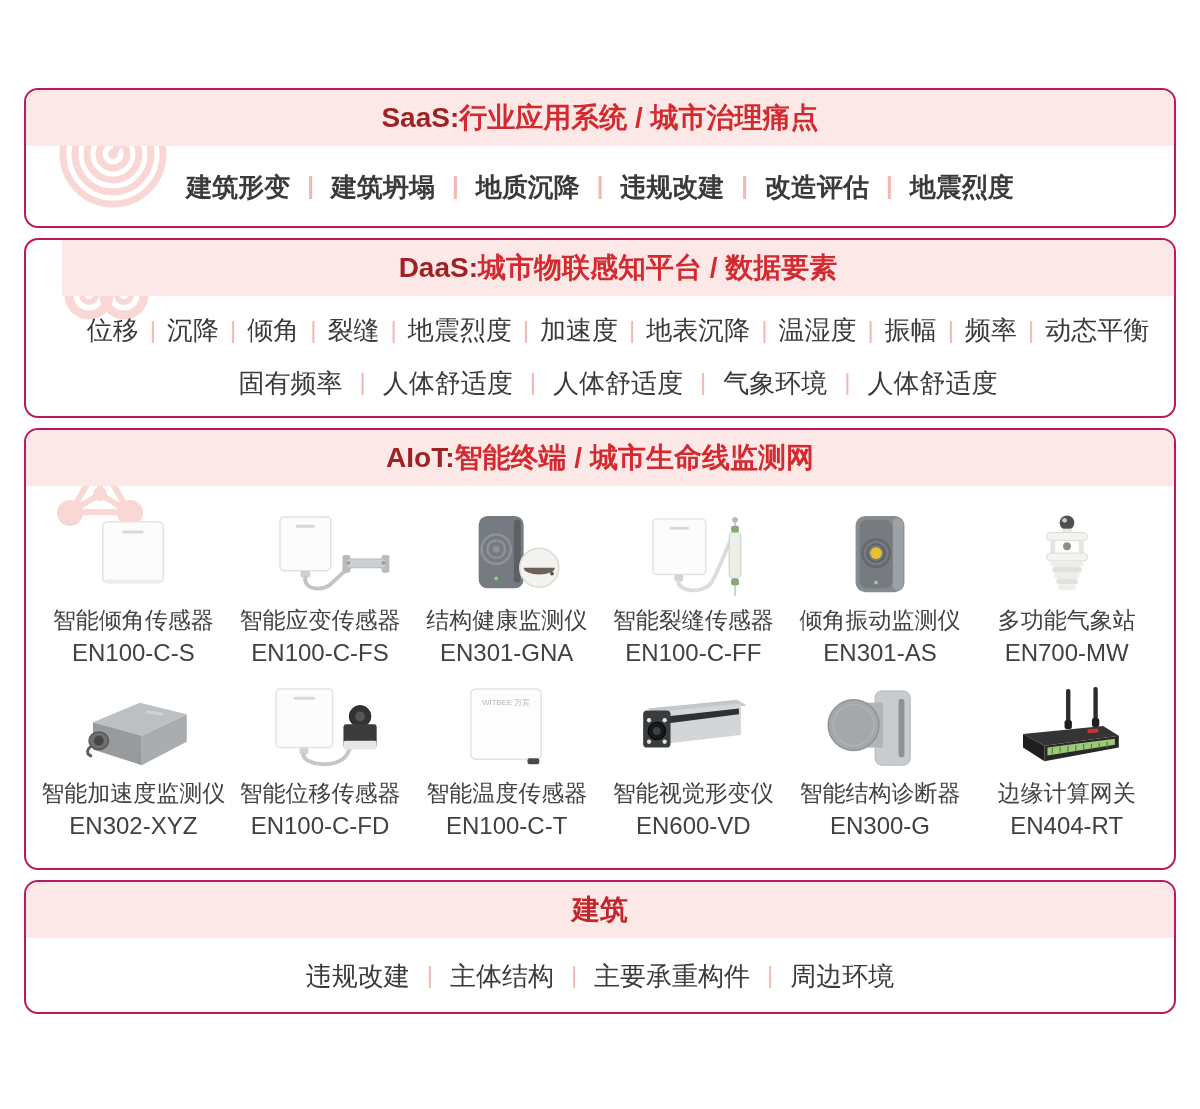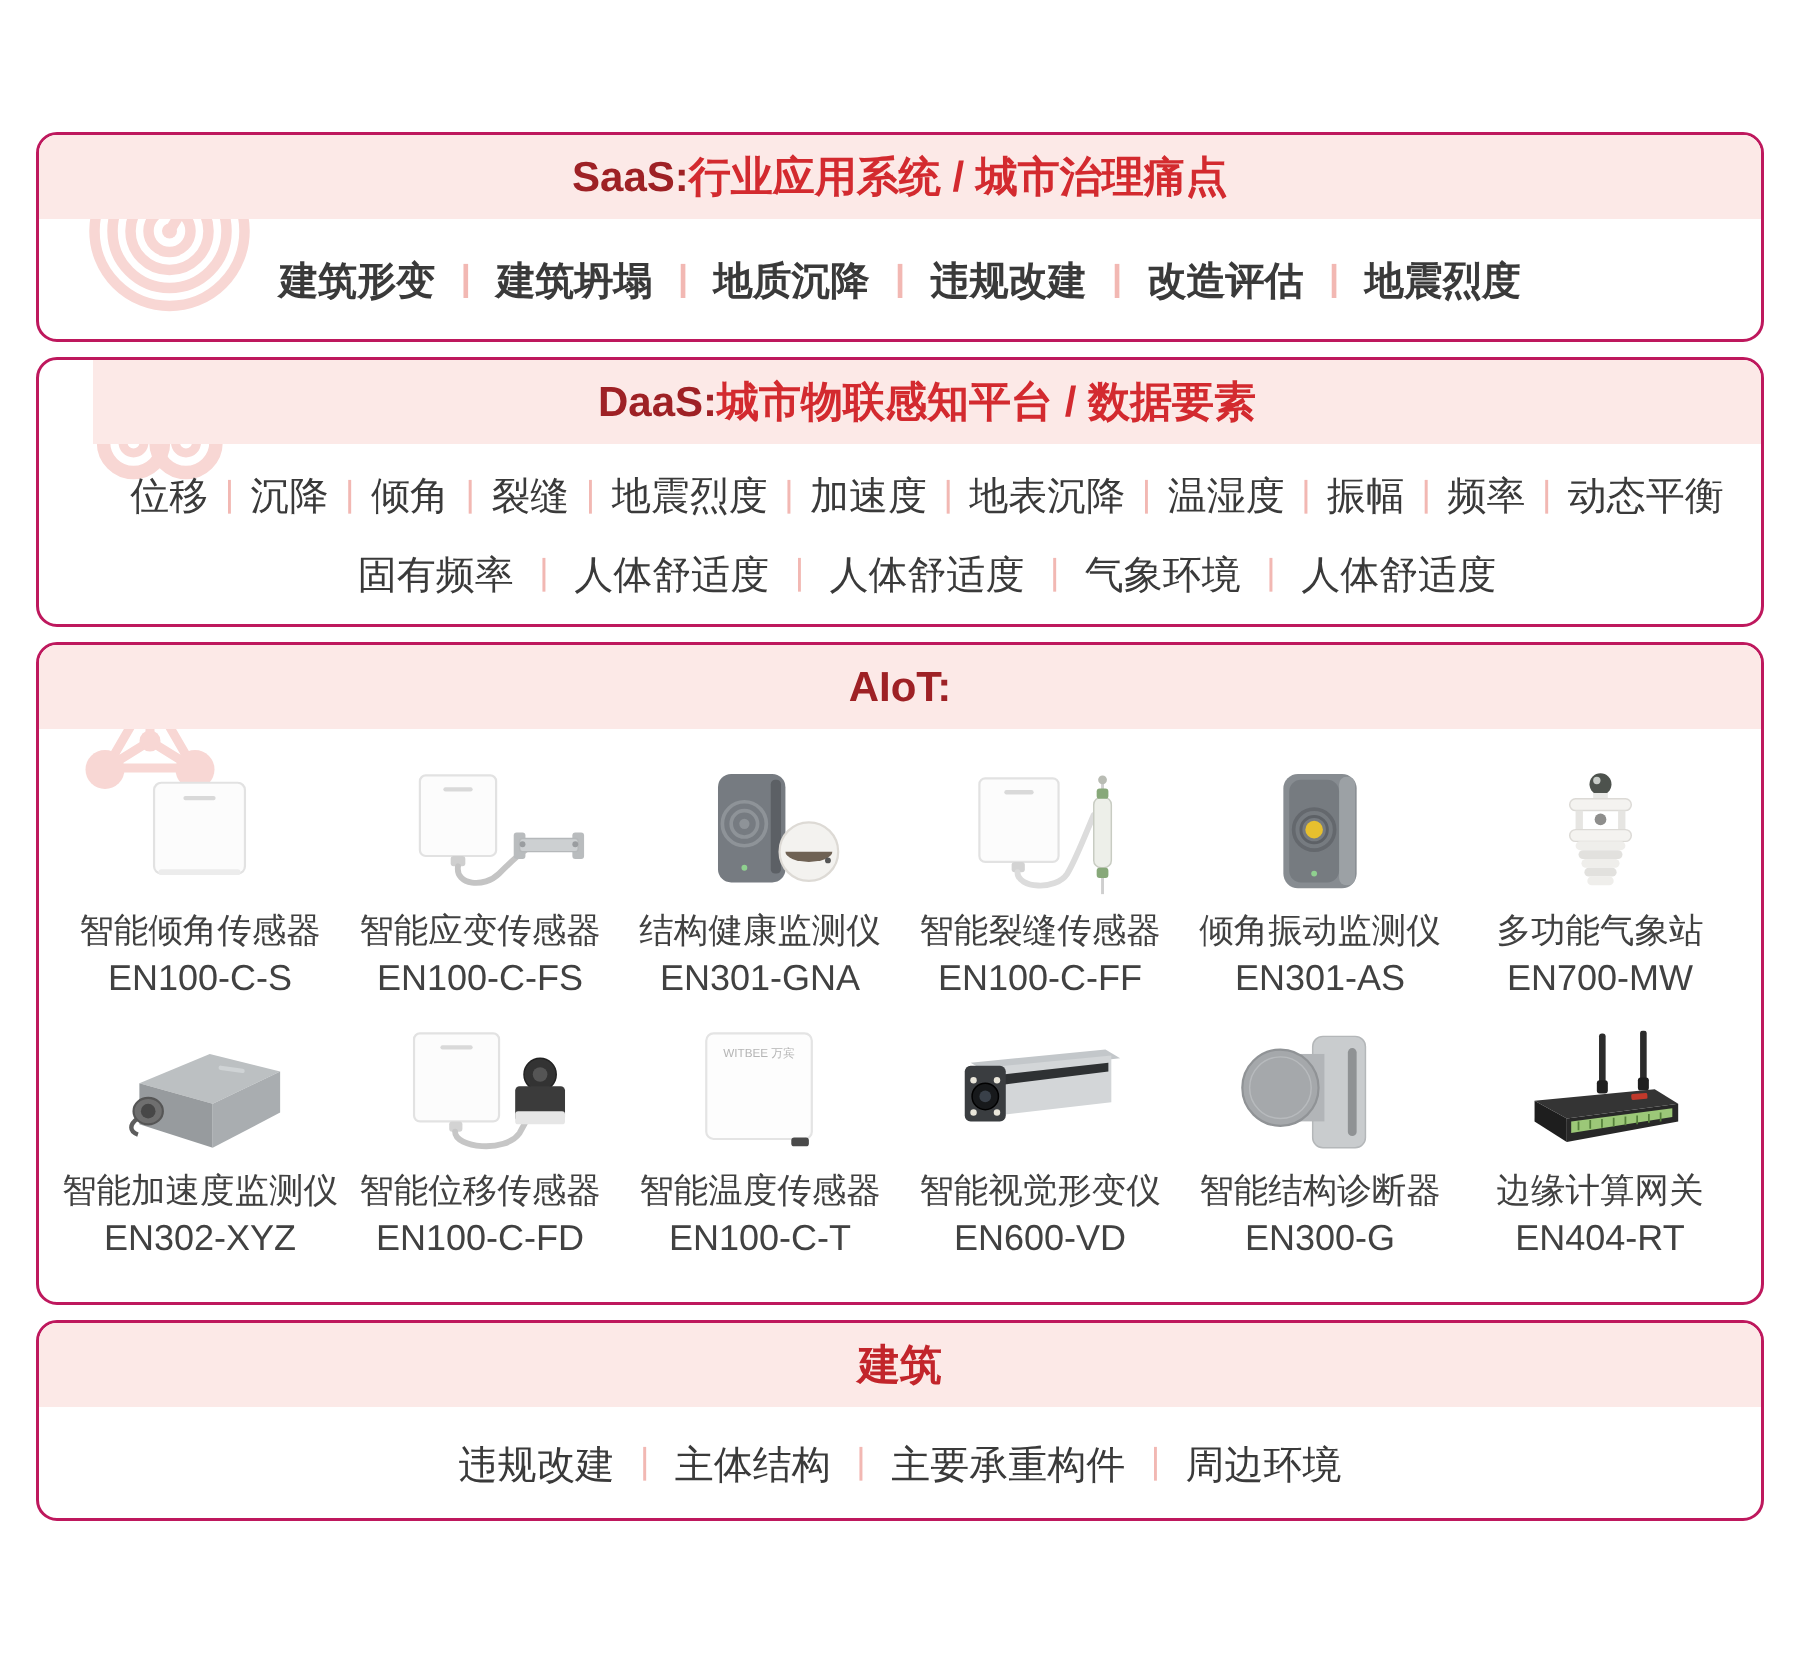--- a/index.html
+++ b/index.html
@@ -158,20 +158,21 @@
       </g>
       <g fill="#f8d7d4">
         <circle cx="44" cy="16" r="13"></circle>
         <circle cx="14" cy="69" r="13"></circle>
         <circle cx="74" cy="69" r="13"></circle>
         <circle cx="44" cy="50" r="7"></circle>
       </g>
     </svg>
     <div class="box-header">
       <span class="t-prefix">AIoT:</span>
+      <span class="t-main">智能终端 / 城市生命线监测网</span>
     </div>
 
     <div class="aiot-grid">
 
       <div class="prod">
         <div class="prod-img">
           <svg width="150" height="86" viewBox="0 0 150 88">
             <rect x="44" y="8" width="62" height="62" rx="5" fill="#fcfcfc" stroke="#e2e2e2" stroke-width="1.5"></rect>
             <rect x="64" y="17" width="22" height="3" rx="1.5" fill="#d9d9d9"></rect>
             <rect x="47" y="67" width="56" height="4" rx="2" fill="#ececec"></rect>

